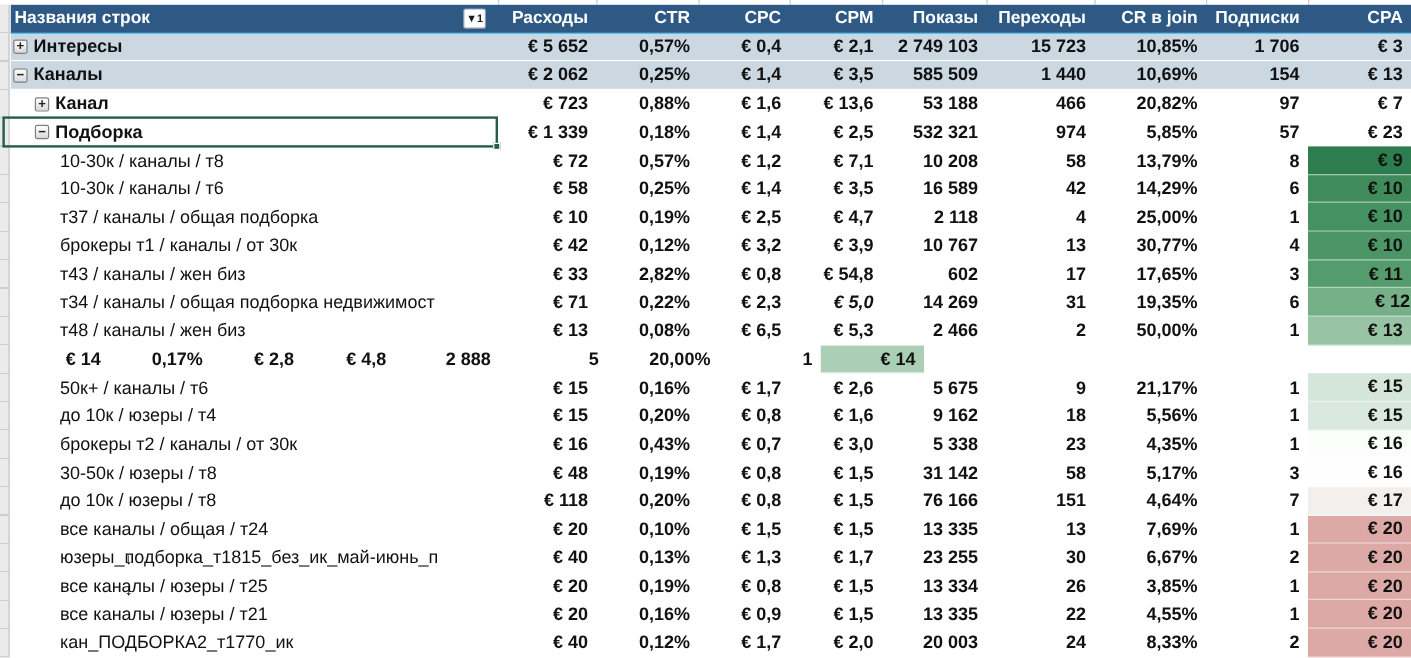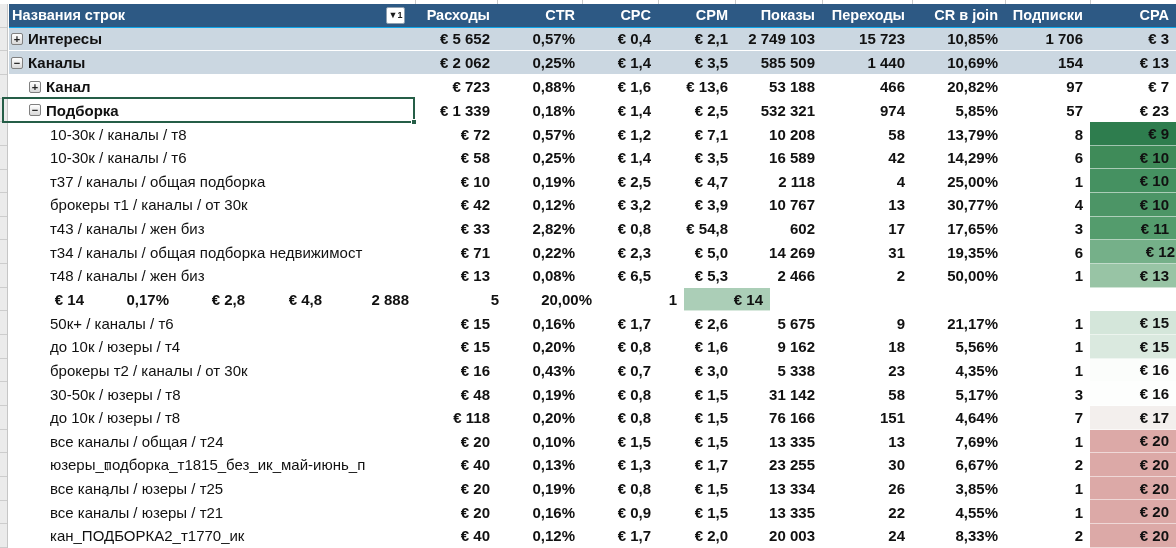--- a/index.html
+++ b/index.html
@@ -223,21 +223,21 @@
           <div class="num" style="width: 85px;">3</div>
           <div class="num cpa" style="width: 86px; background: rgb(84, 156, 109);">€ 11</div>
         </div>
         <div class="row">
           <div class="cell-label lvl3">
             <span>т34 / каналы / общая подборка недвижимост</span>
           </div>
           <div class="num" style="width: 82px;">€ 71</div>
           <div class="num" style="width: 85px;">0,22%</div>
           <div class="num" style="width: 76px;">€ 2,3</div>
-          <div class="num" style="width: 77px;">€ 5,0</div>
+          <div class="num" style="width: 77px; font-style: italic;">€ 5,0</div>
           <div class="num" style="width: 87px;">14 269</div>
           <div class="num" style="width: 90px;">31</div>
           <div class="num" style="width: 93px;">19,35%</div>
           <div class="num" style="width: 85px;">6</div>
           <div class="num cpa" style="width: 92px; background: rgb(117, 176, 137);">€ 12</div>
         </div>
         <div class="row">
           <div class="cell-label lvl3">
             <span>т48 / каналы / жен биз</span>
           </div>

